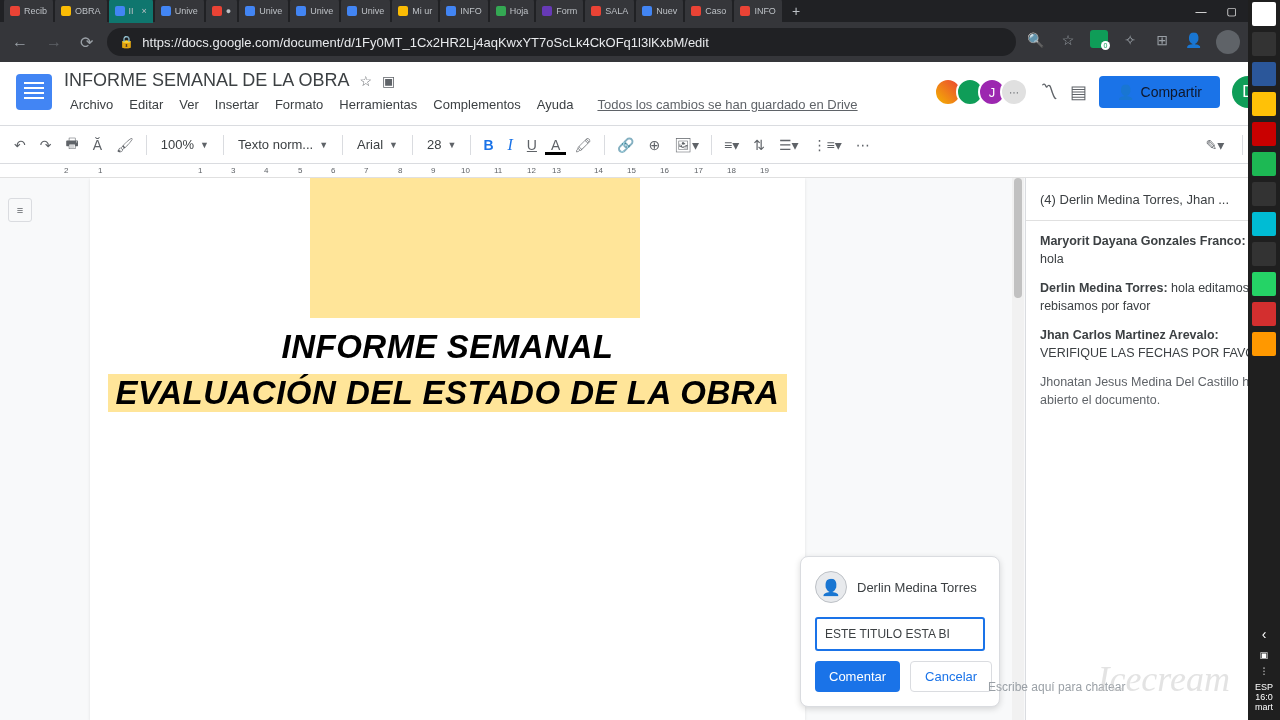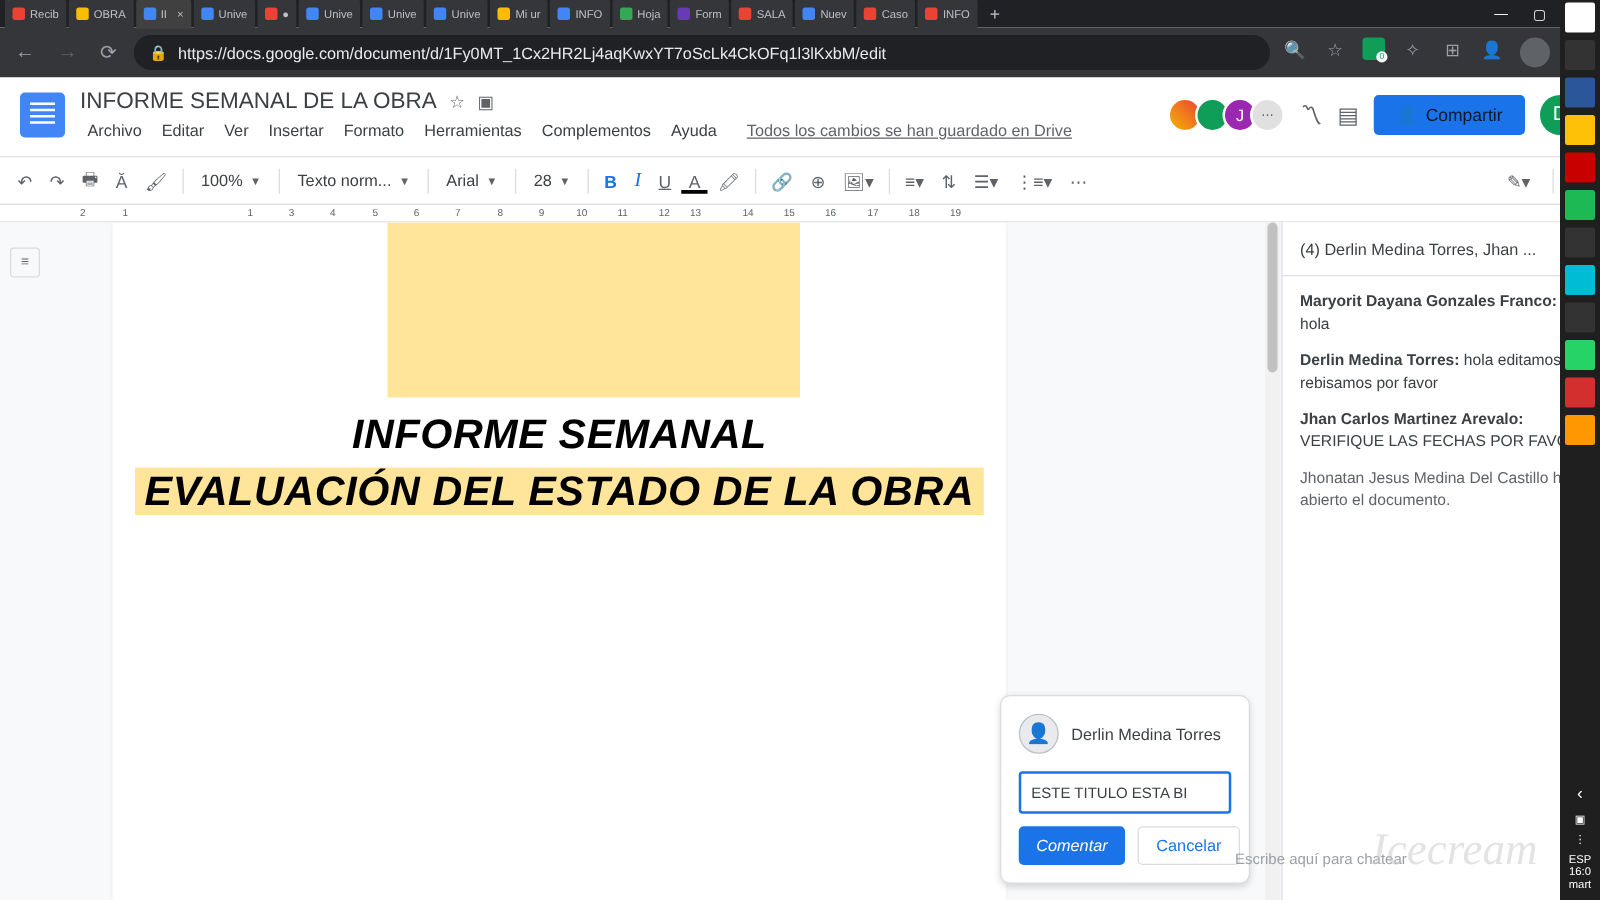--- a/index.html
+++ b/index.html
@@ -1,21 +1,21 @@
 <!DOCTYPE html>
 <html><head>
 <meta charset="utf-8">
 <style>
 * { margin: 0; padding: 0; box-sizing: border-box; font-family: Arial, sans-serif; }
 body { width: 1280px; height: 720px; overflow: hidden; background: #fff; position: relative; }
 
 
 .browser-tabs { height: 22px; background: #202124; display: flex; align-items: center; padding: 0 4px; gap: 2px; }
 .browser-tab { height: 24px; padding: 0 6px; background: #35363a; color: #bdc1c6; font-size: 9px; display: flex; align-items: center; gap: 4px; max-width: 55px; overflow: hidden; white-space: nowrap; border-radius: 3px 3px 0 0; }
-.browser-tab.active { background: #404040; }
+.browser-tab.active { background: #0f766e; }
 .tab-favicon { width: 10px; height: 10px; background: #4285f4; border-radius: 2px; flex-shrink: 0; }
 .tab-favicon.red { background: #ea4335; }
 .tab-favicon.green { background: #34a853; }
 .tab-favicon.yellow { background: #fbbc04; }
 .tab-favicon.purple { background: #673ab7; }
 .new-tab { color: #bdc1c6; padding: 0 8px; font-size: 14px; }
 .window-controls { margin-left: auto; display: flex; gap: 20px; padding-right: 10px; color: #fff; font-size: 11px; }
 
 .address-row { height: 40px; background: #35363a; display: flex; align-items: center; padding: 0 8px; gap: 10px; }
 .nav-btn { color: #9aa0a6; font-size: 16px; padding: 4px; }
@@ -76,21 +76,21 @@
 .doc-line1 { font-size: 33px; font-weight: bold; font-style: italic; color: #000; letter-spacing: 0.5px; }
 .doc-line2 { font-size: 33px; font-weight: bold; font-style: italic; color: #000; background: #ffe599; display: inline-block; padding: 0 8px; margin-top: 8px; letter-spacing: 0.5px; }
 
 
 .comment-popup { position: absolute; left: 760px; top: 378px; width: 200px; background: #fff; border: 1px solid #dadce0; border-radius: 8px; box-shadow: 0 2px 6px rgba(0,0,0,0.15); padding: 14px; }
 .comment-header { display: flex; align-items: center; gap: 10px; margin-bottom: 14px; }
 .comment-avatar { width: 32px; height: 32px; border-radius: 50%; background: #e8eaed; border: 1px solid #bdc1c6; display: flex; align-items: center; justify-content: center; color: #5f6368; font-size: 16px; }
 .comment-name { font-size: 13px; color: #3c4043; font-weight: 500; }
 .comment-input { width: 100%; border: 2px solid #1a73e8; border-radius: 3px; padding: 8px; font-size: 12px; color: #3c4043; margin-bottom: 10px; }
 .comment-buttons { display: flex; gap: 10px; }
-.btn-primary { background: #1a73e8; color: #fff; border: none; border-radius: 4px; padding: 7px 14px; font-size: 13px; font-weight: 500; font-style: italic; }
+.btn-primary { background: #1a73e8; color: #fff; border: none; border-radius: 4px; padding: 7px 14px; font-size: 13px; font-weight: 500; }
 .btn-secondary { background: #fff; color: #1a73e8; border: 1px solid #dadce0; border-radius: 4px; padding: 7px 14px; font-size: 13px; }
 
 
 .side-panel { width: 255px; background: #fff; border-left: 1px solid #dadce0; padding: 0; font-size: 13px; color: #3c4043; }
 .side-header { display: flex; align-items: center; justify-content: space-between; padding: 12px 14px; border-bottom: 1px solid #e0e0e0; }
 .side-title { font-weight: 500; font-size: 13px; overflow: hidden; white-space: nowrap; text-overflow: ellipsis; }
 .side-close { font-size: 16px; color: #5f6368; }
 .side-body { padding: 12px 14px; }
 .chat-msg { margin-bottom: 12px; line-height: 1.4; font-size: 12.5px; }
 .chat-name { font-weight: 600; }

